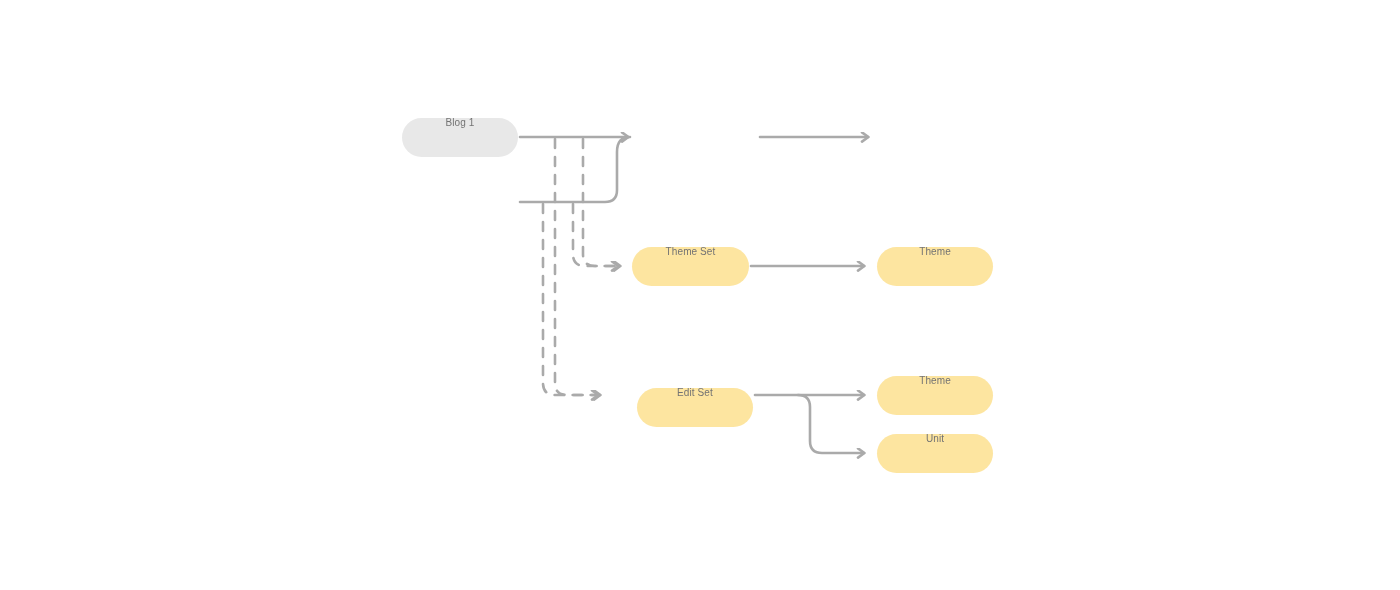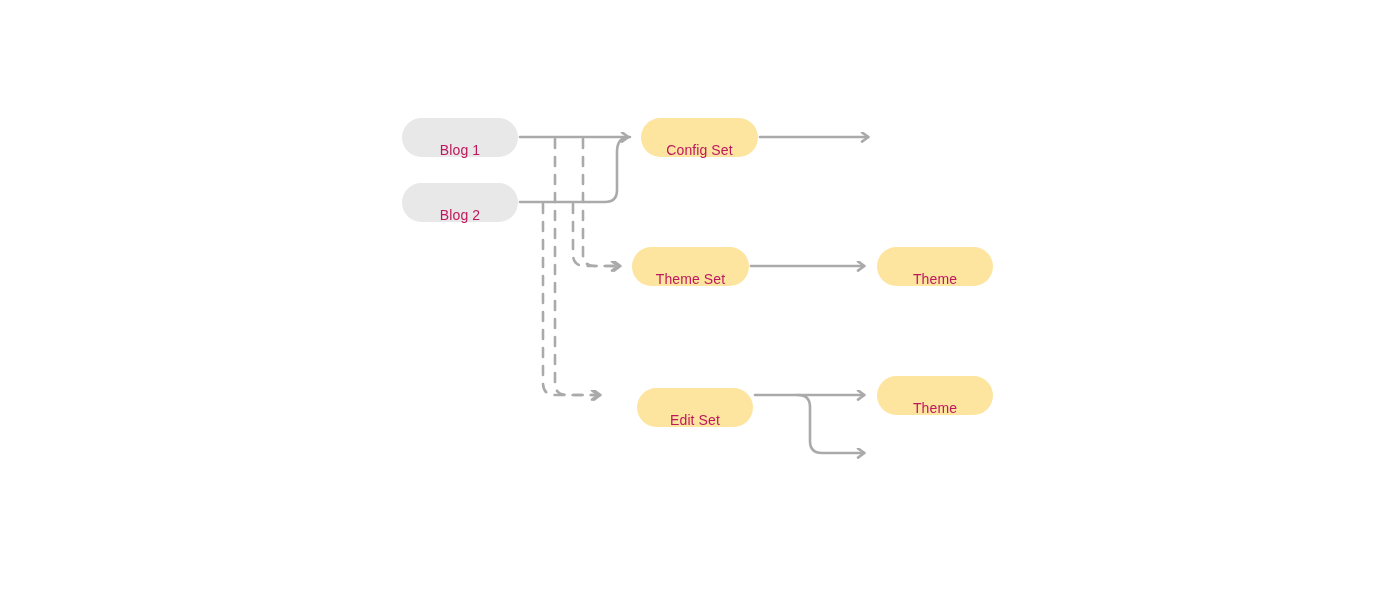--- a/index.html
+++ b/index.html
@@ -22,26 +22,26 @@
   #edge-layer {
     position: absolute;
     left: 0;
     top: 0;
     width: 1400px;
     height: 590px;
   }
   .node {
     position: absolute;
     display: flex;
-    align-items: flex-end;
+    align-items: flex-start;
     justify-content: center;
     border-radius: 20px;
-    font-size: 14px;
+    font-size: 10px;
     line-height: 1;
-    color: #be185d;
+    color: #737373;
     letter-spacing: 0.1px;
     box-sizing: border-box;
     white-space: nowrap;
   }
   .node-source {
     background: #e8e8e8;
   }
   .node-target {
     background: #fde5a0;
   }
@@ -79,39 +79,36 @@
       <path d="M 755 395 L 864 395" marker-end="url(#chev)"></path>
 
       <path d="M 798 395 Q 810 395 810 407 L 810 441 Q 810 453 822 453 L 864 453" marker-end="url(#chev)"></path>
     </g>
   </svg>
 
   <div class="node node-source" style="left:402px; top:118px; width:116px; height:39px;">
     <span>Blog 1</span>
   </div>
 
-  <div class="node node-source" style="left:402px; top:183px; width:116px; height:39px;">
-    <span>Blog 2</span>
-  </div>
 
-  <div class="node node-target" style="left:641px; top:118px; width:117px; height:39px;">
-    <span>Config Set</span>
-  </div>
 
 
   <div class="node node-target" style="left:632px; top:247px; width:117px; height:39px;">
     <span>Theme Set</span>
   </div>
 
   <div class="node node-target" style="left:877px; top:247px; width:116px; height:39px;">
     <span>Theme</span>
   </div>
 
   <div class="node node-target" style="left:637px; top:388px; width:116px; height:39px;">
     <span>Edit Set</span>
   </div>
 
   <div class="node node-target" style="left:877px; top:376px; width:116px; height:39px;">
     <span>Theme</span>
   </div>
 
+  <div class="node node-target" style="left:877px; top:434px; width:116px; height:39px;">
+    <span>Unit</span>
+  </div>
 
 </div>
 
 </body></html>

